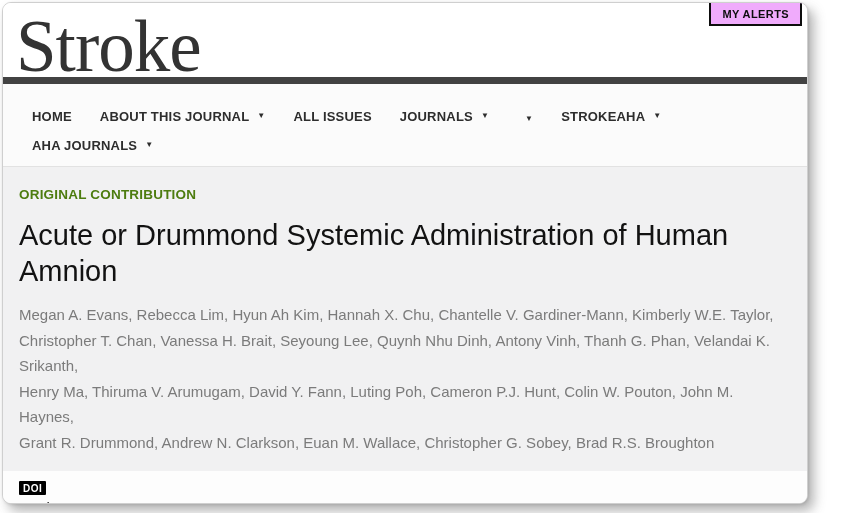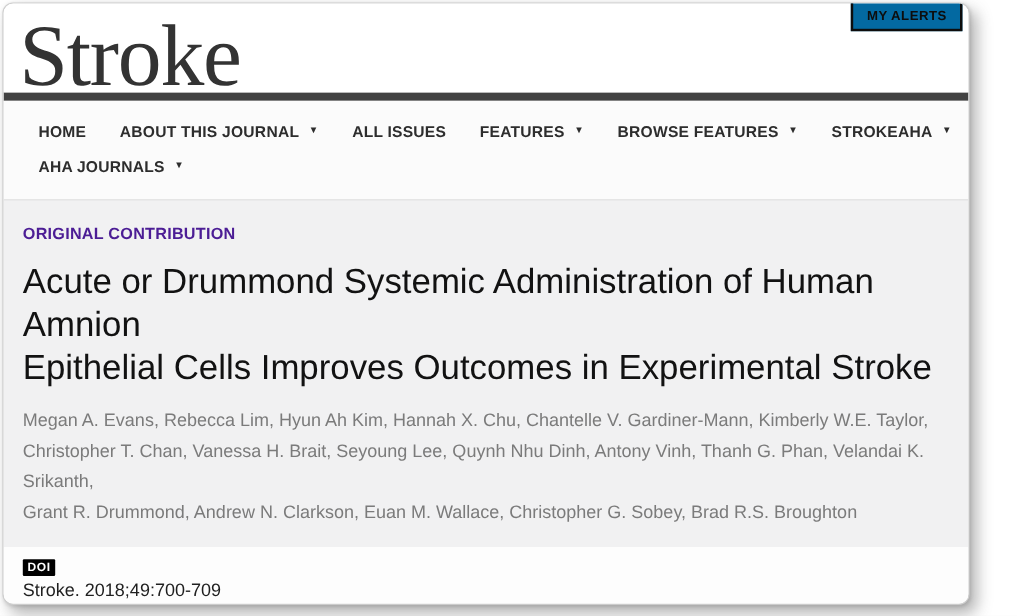--- a/index.html
+++ b/index.html
@@ -20,44 +20,44 @@
   
   .masthead { position: relative; height: 74px; background: #ffffff; flex: 0 0 auto; }
   .logo {
     position: absolute; left: 13px; bottom: -6px;
     font-family: "Liberation Serif", "DejaVu Serif", serif;
     font-size: 73px; line-height: 73px; color: #333333;
     letter-spacing: -1px;
   }
   .my-alerts {
     position: absolute; top: -4px; right: 5px;
-    background: #0369a1; border: 2px solid #0d0d0d;
+    background: #f0abfc; border: 2px solid #0d0d0d;
     font-family: "Liberation Sans", sans-serif;
     font-weight: bold; font-size: 11px; letter-spacing: 0.4px; color: #0d0d0d;
     padding: 7px 11px 4px 11px; cursor: pointer; text-align: right;
   }
   .rule { height: 7px; background: #424242; flex: 0 0 auto; }
 
   
   .nav { background: #fbfbfb; padding: 11px 0 13px 29px; flex: 0 0 auto; }
-  .nav-row { display: flex; align-items: center; height: 29px; }
+  .nav-row { display: flex; align-items: flex-end; height: 29px; }
   .nav-item {
     display: inline-flex; align-items: center;
     margin-right: 28px; text-decoration: none; cursor: pointer;
     font-weight: bold; font-size: 13px; letter-spacing: 0.2px; color: #2d2d2d;
     white-space: nowrap;
   }
   .caret { font-size: 8px; margin-left: 8px; color: #2d2d2d; position: relative; top: -1px; }
 
   
   .article-head {
     background: #f1f1f2; border-top: 1px solid #e2e2e2;
     padding: 20px 18px 16px 16px; flex: 0 0 auto;
   }
-  .kicker { font-weight: bold; font-size: 13.5px; color: #4c1d95; letter-spacing: 0.2px; }
+  .kicker { font-weight: bold; font-size: 13.5px; color: #4d7c0f; letter-spacing: 0.2px; }
   .title { font-weight: 400; font-size: 29px; line-height: 36px; color: #121212;
     margin-top: 15px; letter-spacing: 0; }
   .title .tl { display: block; }
   .authors { margin-top: 13px; }
   .author-line { display: block; font-size: 15px; line-height: 25.5px; color: #7b7b7b; }
 
   
   .citation { background: #fdfdfd; padding: 7px 18px 10px 16px; flex: 1 1 auto; }
   .doi-row { display: flex; align-items: center; height: 20px; }
   .doi-badge {
@@ -84,49 +84,48 @@
         <span>HOME</span>
       </a>
       <a class="nav-item">
         <span>ABOUT THIS JOURNAL</span>
         <span class="caret">▼</span>
       </a>
       <a class="nav-item">
         <span>ALL ISSUES</span>
       </a>
       <a class="nav-item">
-        <span>FEATURES</span>
+        <span>JOURNALS</span>
         <span class="caret">▼</span>
       </a>
       <a class="nav-item">
-        <span>BROWSE FEATURES</span>
         <span class="caret">▼</span>
       </a>
       <a class="nav-item">
         <span>STROKEAHA</span>
         <span class="caret">▼</span>
       </a>
     </div>
     <div class="nav-row">
       <a class="nav-item">
         <span>AHA JOURNALS</span>
         <span class="caret">▼</span>
       </a>
     </div>
   </nav>
 
   <section class="article-head">
     <div class="kicker">ORIGINAL CONTRIBUTION</div>
     <h1 class="title">
       <span class="tl">Acute or Drummond Systemic Administration of Human Amnion</span>
-      <span class="tl">Epithelial Cells Improves Outcomes in Experimental Stroke</span>
     </h1>
     <div class="authors">
       <span class="author-line">Megan A. Evans, Rebecca Lim, Hyun Ah Kim, Hannah X. Chu, Chantelle V. Gardiner-Mann, Kimberly W.E. Taylor,</span>
       <span class="author-line">Christopher T. Chan, Vanessa H. Brait, Seyoung Lee, Quynh Nhu Dinh, Antony Vinh, Thanh G. Phan, Velandai K. Srikanth,</span>
+      <span class="author-line">Henry Ma, Thiruma V. Arumugam, David Y. Fann, Luting Poh, Cameron P.J. Hunt, Colin W. Pouton, John M. Haynes,</span>
       <span class="author-line">Grant R. Drummond, Andrew N. Clarkson, Euan M. Wallace, Christopher G. Sobey, Brad R.S. Broughton</span>
     </div>
   </section>
 
   <section class="citation">
     <div class="doi-row">
       <span class="doi-badge">DOI</span>
     </div>
     <div class="cite-line">Stroke. 2018;49:700-709</div>
 

